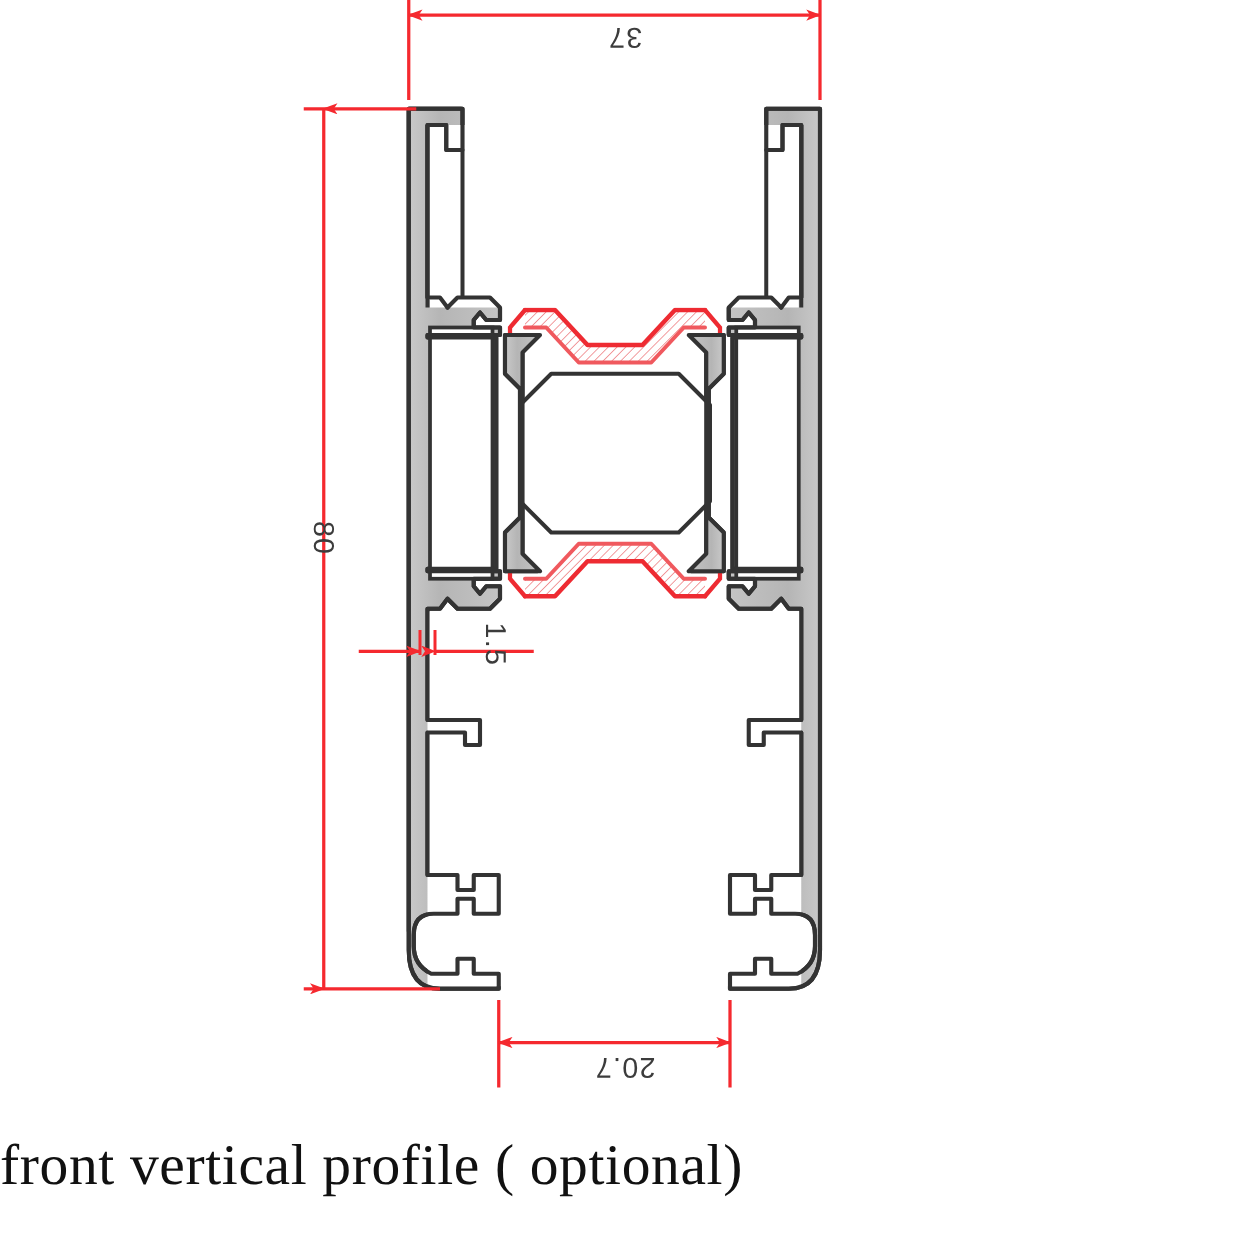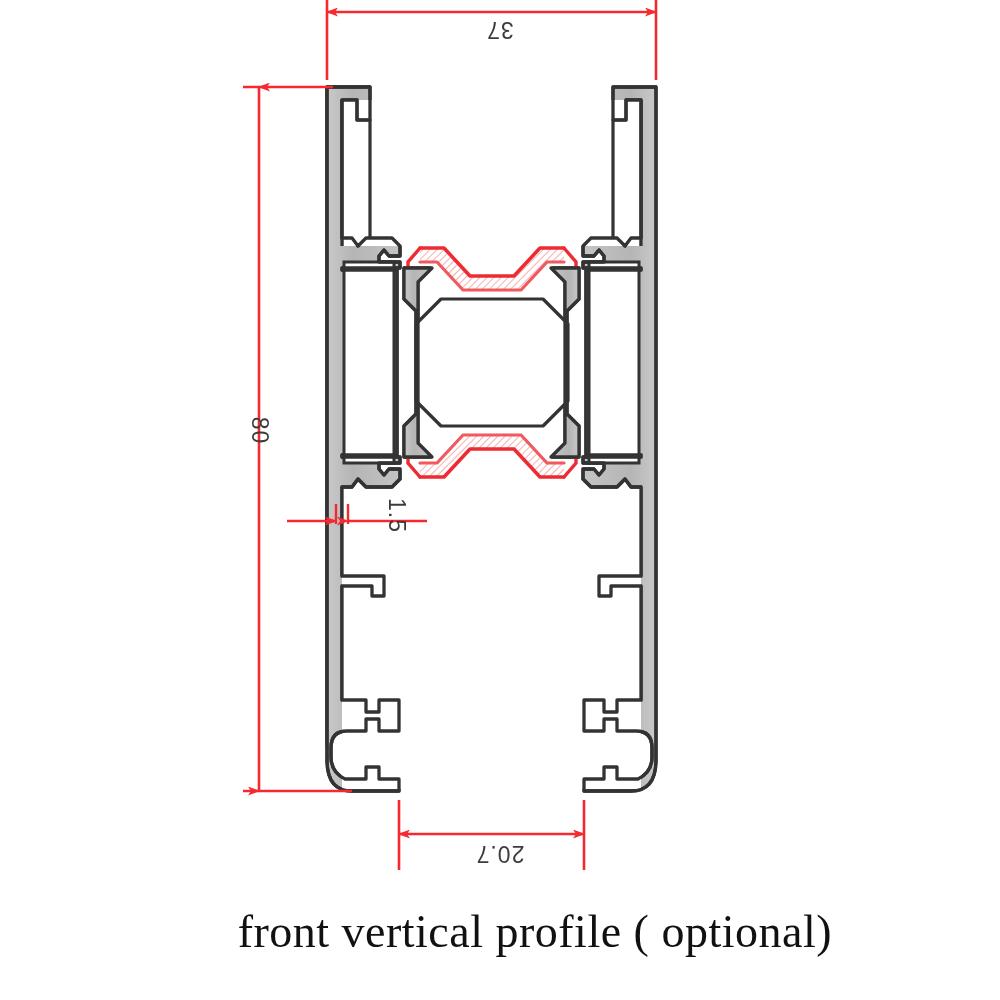--- a/index.html
+++ b/index.html
@@ -1,20 +1,20 @@
 <!DOCTYPE html>
 <html><head>
 <meta charset="utf-8">
 <style>
   html,body{margin:0;padding:0;background:#ffffff;}
   body{width:1000px;height:1000px;overflow:hidden;
        font-family:"Liberation Sans",sans-serif;}
   #stage{position:relative;width:1000px;height:1000px;background:#fff;}
   #drawing{position:absolute;left:0;top:0;width:1000px;height:1000px;}
-  .caption{position:absolute;left:0;top:905px;width:832px;text-align:right;
+  .caption{position:absolute;left:0;top:905px;width:832px;text-align:left;
            font-family:"Liberation Serif",serif;font-size:46px;color:#111;
            letter-spacing:.5px;white-space:nowrap;}
   .dimtext{position:absolute;color:#3c3c3c;font-family:"Liberation Sans",sans-serif;
            font-size:23px;letter-spacing:1px;}
   .rot180{transform:rotate(180deg);transform-origin:center center;}
   .rot-vert{transform:rotate(180deg);transform-origin:center center;}
 </style>
 </head>
 <body>
 

